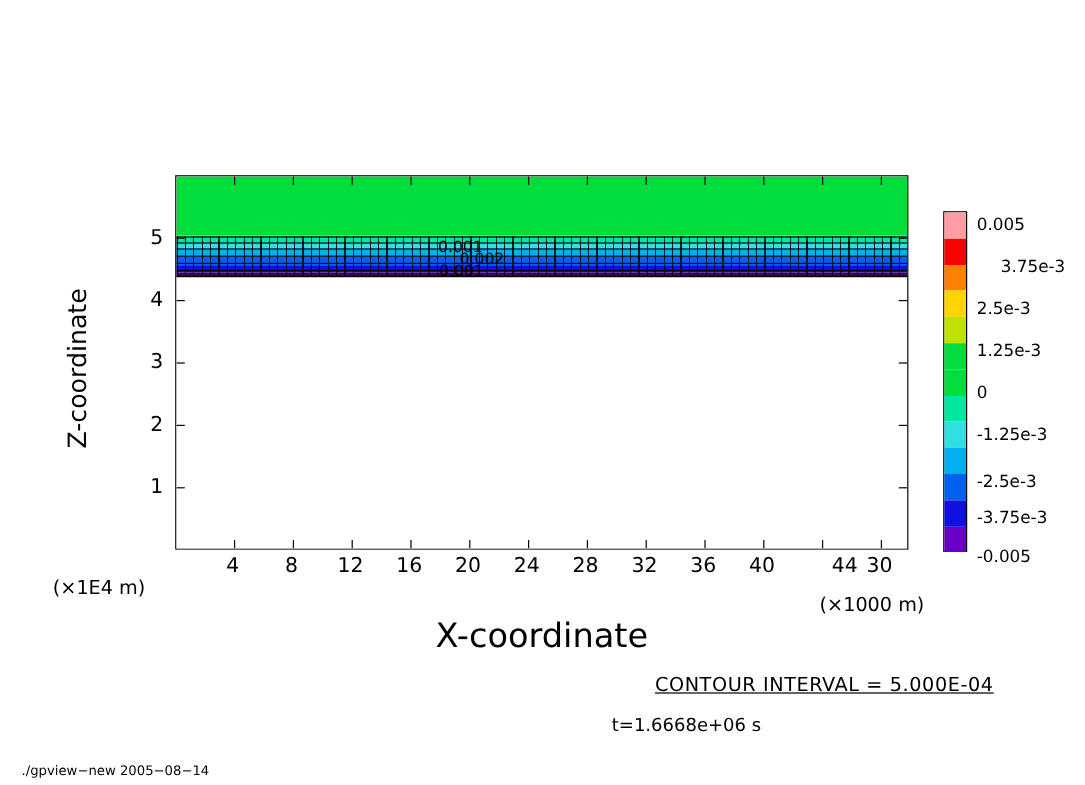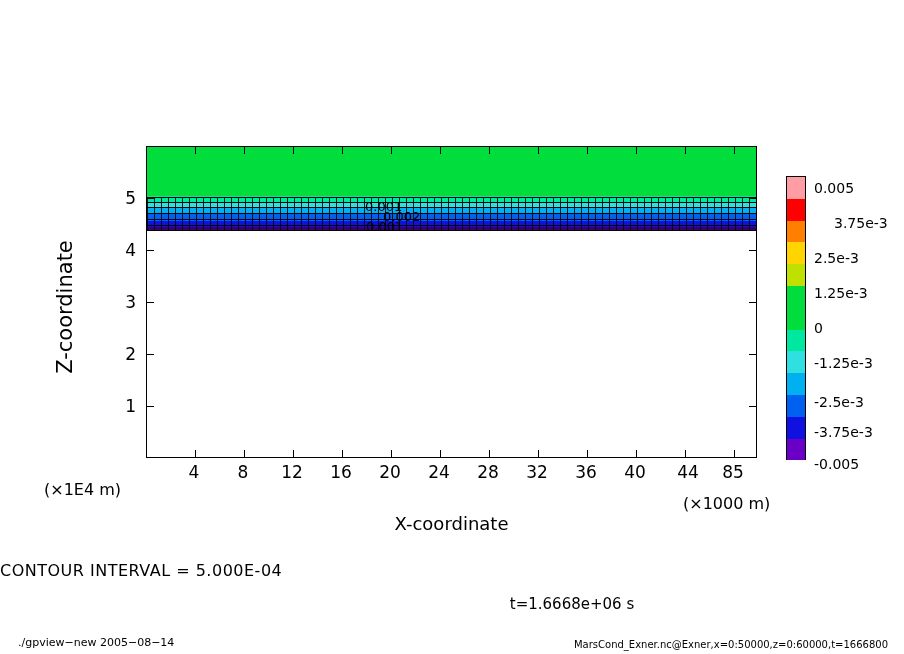--- a/index.html
+++ b/index.html
@@ -81,44 +81,45 @@
     left: 112px;
     width: 24px;
     text-align: right;
     font-size: 17px;
   }
 
   #x-axis-title {
     left: 146px; top: 513px;
     width: 611px;
     text-align: center;
-    font-size: 18px;
+    font-size: 28px;
   }
   #y-axis-title {
     left: -35px; top: 295px;
     width: 200px;
     text-align: center;
     font-size: 21px;
     transform: rotate(-90deg);
   }
   #x-unit-left {
     left: 44px; top: 480px;
     font-size: 16px;
   }
   #x-unit-right {
     left: 683px; top: 494px;
     font-size: 16px;
   }
 
   #contour-interval {
     left: 0; top: 561px;
     width: 828px;
-    text-align: left;
+    text-align: right;
     font-size: 16px;
     letter-spacing: 0.5px;
+    text-decoration: underline;
   }
   #time-label {
     left: 0; top: 595px;
     width: 904px;
     text-align: center;
     padding-left: 240px;
     box-sizing: border-box;
     font-size: 15px;
   }
   #footer-left {
@@ -226,38 +227,37 @@
   <div class="xlab" style="left:174px;">4</div>
   <div class="xlab" style="left:223px;">8</div>
   <div class="xlab" style="left:272px;">12</div>
   <div class="xlab" style="left:321px;">16</div>
   <div class="xlab" style="left:370px;">20</div>
   <div class="xlab" style="left:419px;text-align:center;">24</div>
   <div class="xlab" style="left:468px;">28</div>
   <div class="xlab" style="left:517px;">32</div>
   <div class="xlab" style="left:566px;">36</div>
   <div class="xlab" style="left:615px;">40</div>
-  <div class="xlab" style="left:668px;">44</div>
-  <div class="xlab" style="left:713px;">85</div>
+  <div class="xlab" style="left:684px;">44</div>
+  <div class="xlab" style="left:713px;">30</div>
 
   <div class="ylab" style="top:396px;">1</div>
   <div class="ylab" style="top:344px;">2</div>
   <div class="ylab" style="top:292px;">3</div>
   <div class="ylab" style="top:240px;">4</div>
   <div class="ylab" style="top:188px;">5</div>
 
   <div class="abs" id="x-axis-title">X-coordinate</div>
   <div class="abs" id="y-axis-title">Z-coordinate</div>
   <div class="abs" id="x-unit-left">(×1E4 m)</div>
   <div class="abs" id="x-unit-right">(×1000 m)</div>
 
   <div class="abs" id="contour-interval">CONTOUR INTERVAL = 5.000E-04</div>
   <div class="abs" id="time-label">t=1.6668e+06 s</div>
   <div class="abs" id="footer-left">./gpview−new   2005−08−14</div>
-  <div class="abs" id="footer-right">MarsCond_Exner.nc@Exner,x=0:50000,z=0:60000,t=1666800</div>
 
   <div class="abs" id="colorbar">
     <div class="cb-cell" style="height:21.8px;background:#ff9da5;"></div>
     <div class="cb-cell" style="height:21.8px;background:#fe0000;"></div>
     <div class="cb-cell" style="height:21.8px;background:#ff7f00;"></div>
     <div class="cb-cell" style="height:21.8px;background:#ffd400;"></div>
     <div class="cb-cell" style="height:21.8px;background:#bfe000;"></div>
     <div class="cb-cell" style="height:21.8px;background:#00dd3c;"></div>
     <div class="cb-cell" style="height:21.8px;background:#00dd3c;"></div>
     <div class="cb-cell" style="height:21.8px;background:#00e8a0;"></div>

